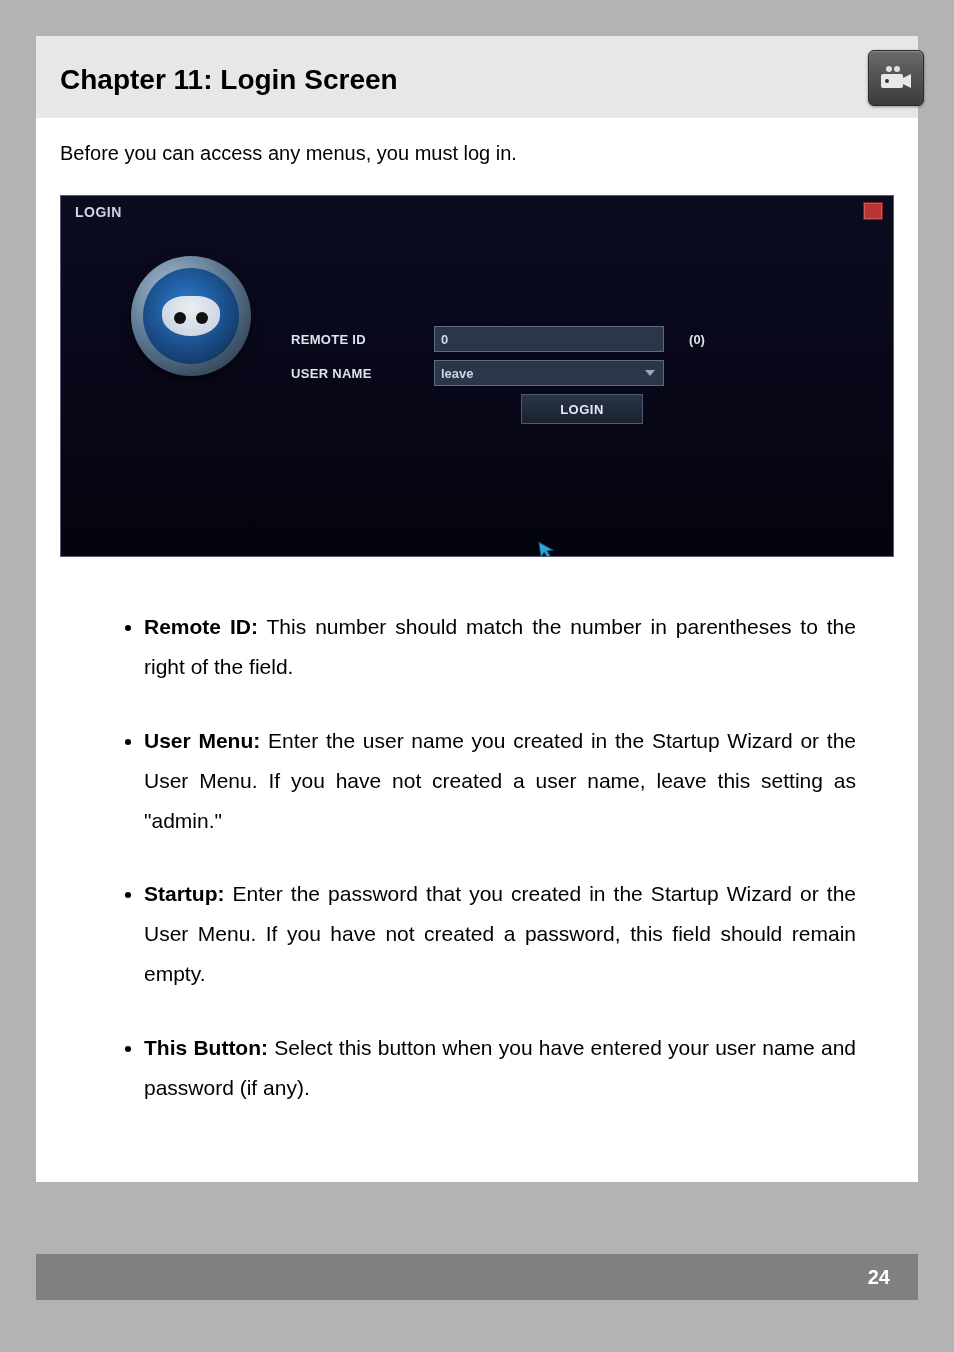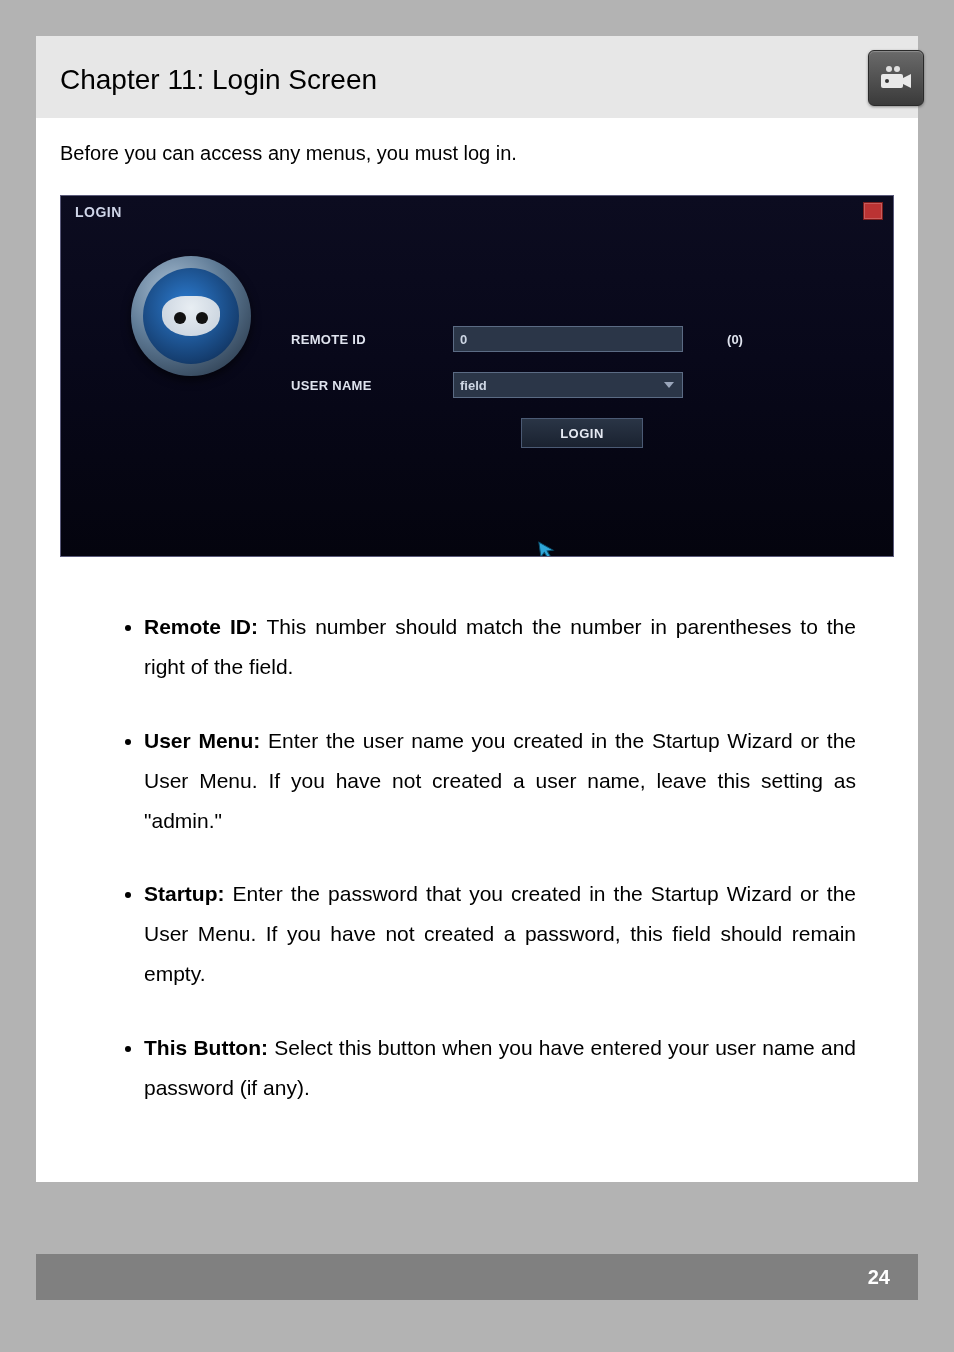--- a/index.html
+++ b/index.html
@@ -23,21 +23,21 @@
     margin: 0 36px;
     padding-bottom: 40px;
   }
   .chapter-bar {
     background: #e7e7e7;
     padding: 28px 24px 22px 24px;
     position: relative;
   }
   .chapter-title {
     font-size: 28px;
-    font-weight: normal;
+    font-weight: bold;
   }
   .cam-icon {
     position: absolute;
     right: -6px;
     top: 14px;
     width: 54px;
     height: 54px;
     background: linear-gradient(#6a6a6a,#3a3a3a);
     border: 1px solid #2a2a2a;
     border-radius: 6px;
@@ -115,22 +115,22 @@
     position: absolute;
     left: 230px; top: 130px; right: 90px;
     color: #dfe3ee;
     font-size: 13px;
     font-weight: bold;
   }
   .frow {
     display: grid;
     grid-template-columns: 140px 230px 60px;
     align-items: center;
-    column-gap: 22px;
-    margin-bottom: 20px;
+    column-gap: 3px;
+    margin-bottom: 8px;
   }
   .flabel { text-align: left; letter-spacing: .3px; }
   .finput {
     height: 24px;
     background: #2b3648;
     border: 1px solid #5b6b84;
     color: #cdd6e4;
     padding: 0 6px;
     font-size: 13px;
     font-weight: bold;
@@ -237,21 +237,21 @@
         <div class="frow">
           <div class="flabel">REMOTE ID</div>
           <div class="finput">
               <span>0</span>
             </div>
           <div class="hint">(0)</div>
         </div>
         <div class="frow">
           <div class="flabel">USER NAME</div>
           <div class="finput select">
-              <span>field</span>
+              <span>leave</span>
             </div>
           <div></div>
         </div>
         <div class="login-btn">
             <span>LOGIN</span>
           </div>
       </div>
 
       <div class="cursor">
         <svg width="16" height="20" viewBox="0 0 16 20">

